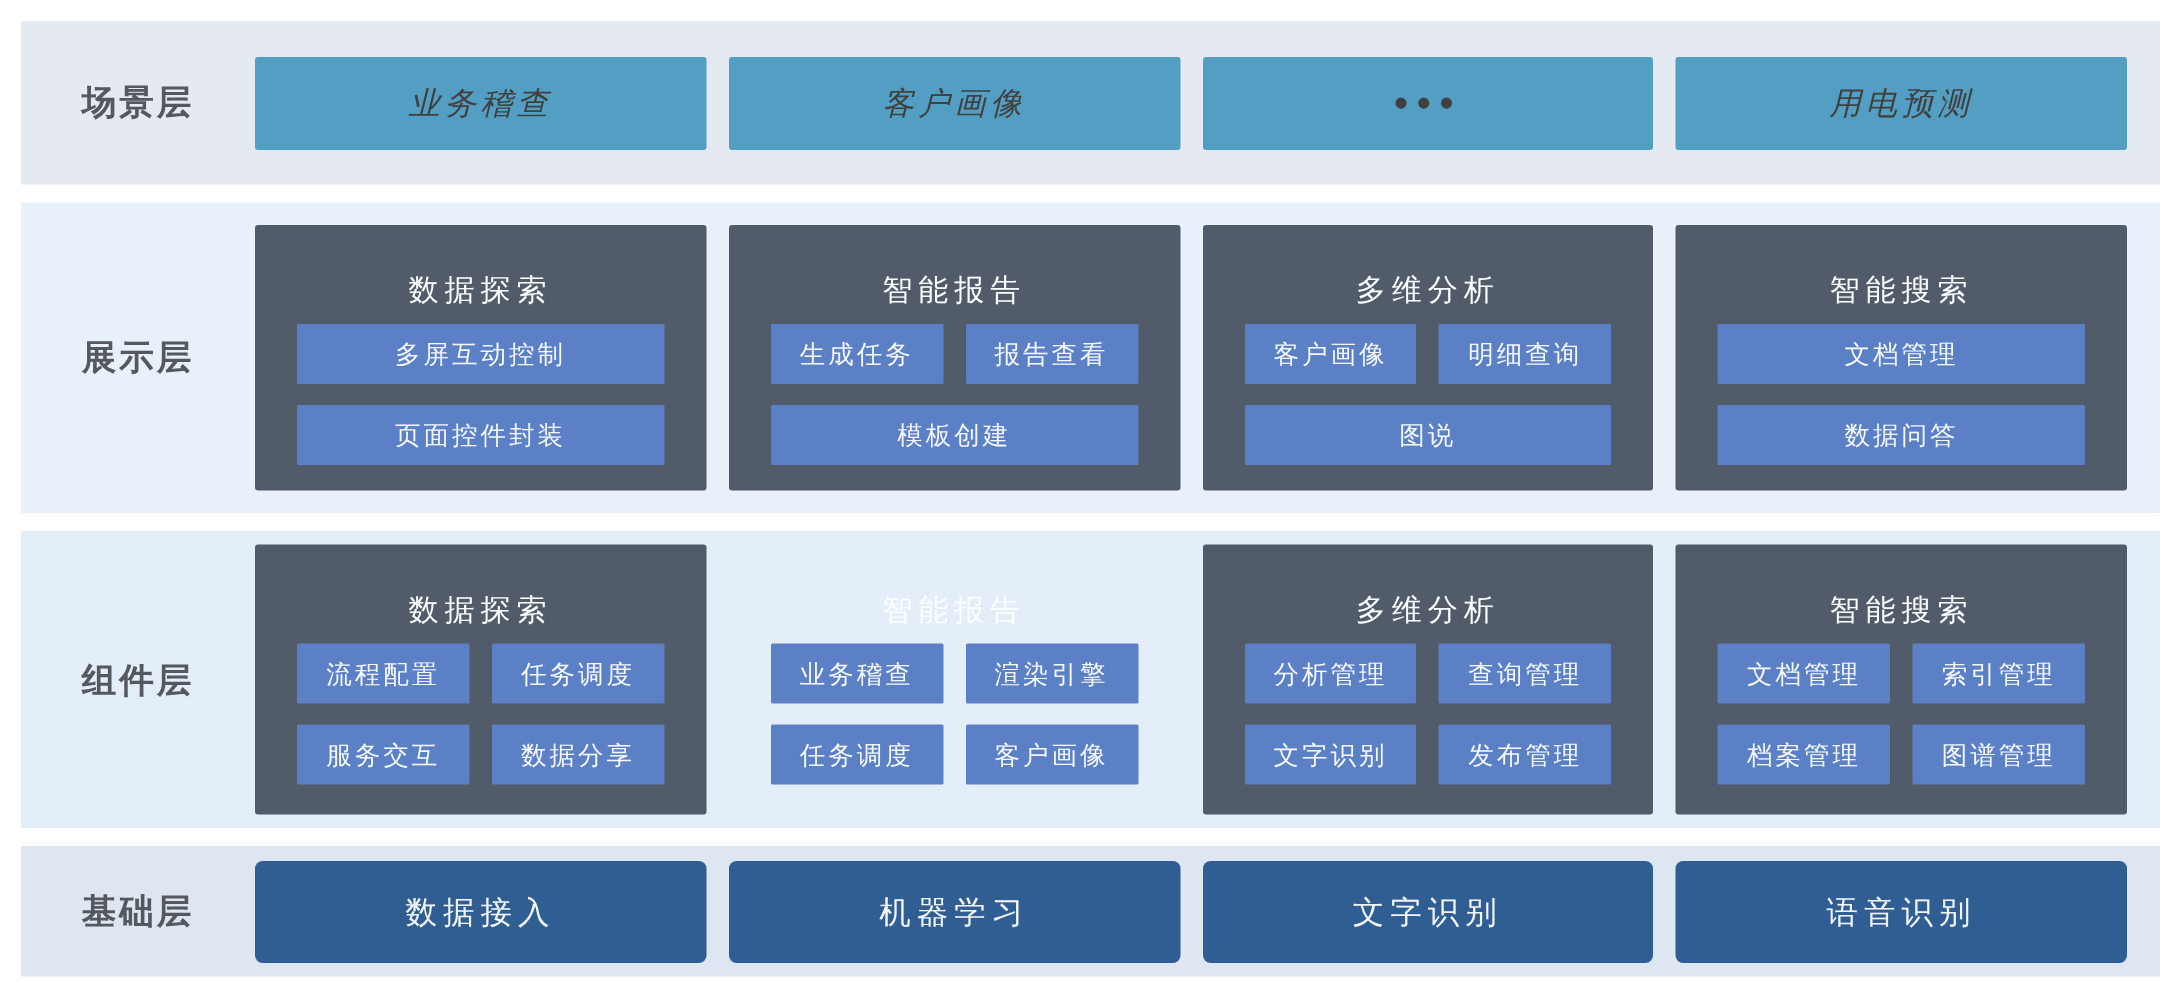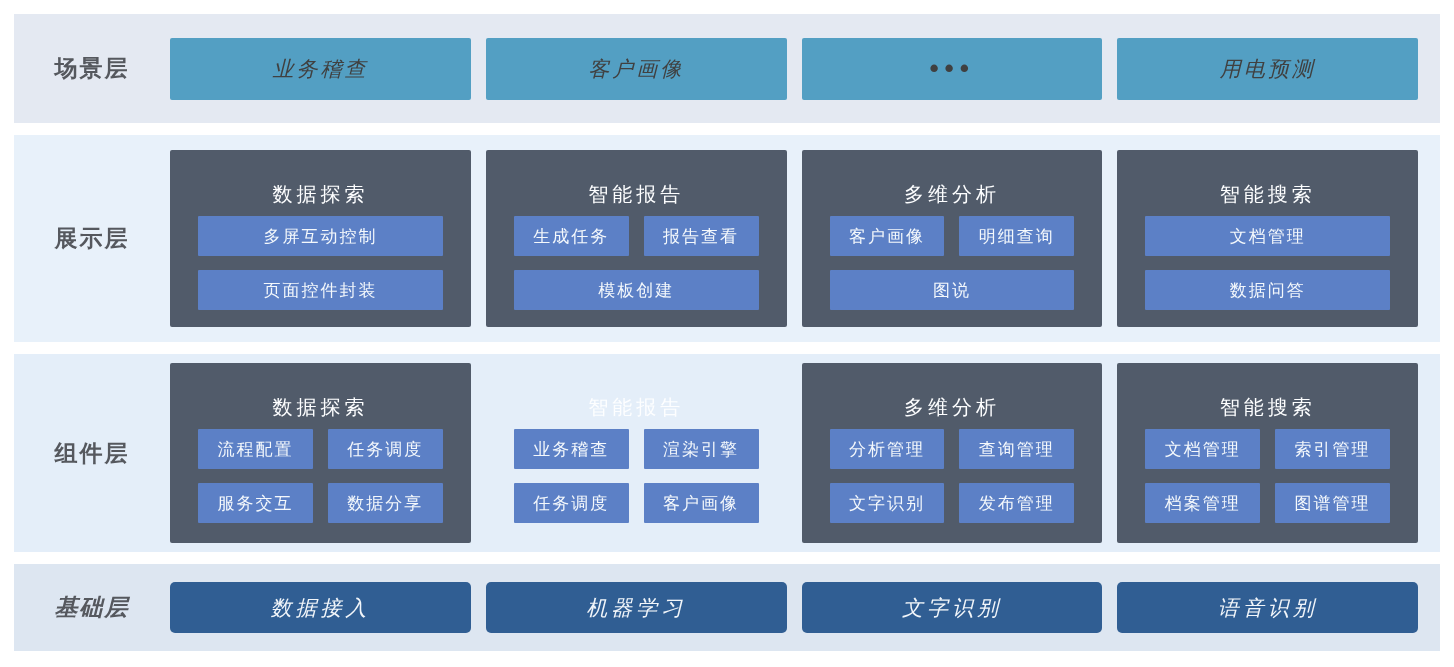--- a/index.html
+++ b/index.html
@@ -54,24 +54,24 @@
   .chip{
     flex:1;height:40px;
     background:var(--module-chip);
     color:#f4f8fc;
     display:flex;align-items:center;justify-content:center;
     font-family:"Liberation Serif","DejaVu Serif",serif;
     font-size:17px;letter-spacing:2px;border-radius:1px;
   }
 
   
-  .band.foundation{height:100px;background:var(--band-foundation);font-style:italic;}
+  .band.foundation{height:100px;background:var(--band-foundation);}
   .band.foundation .band-content{align-items:center;}
   .fbox{
-    flex:1;height:51px;
+    flex:1;height:68px;
     background:var(--foundation-box);
     border-radius:5px;
     color:#f2f6fa;
     display:flex;align-items:center;justify-content:center;
     font-family:"Liberation Serif","DejaVu Serif",serif;
     font-size:21px;letter-spacing:4px;
   }
 </style>
 </head>
 <body>

